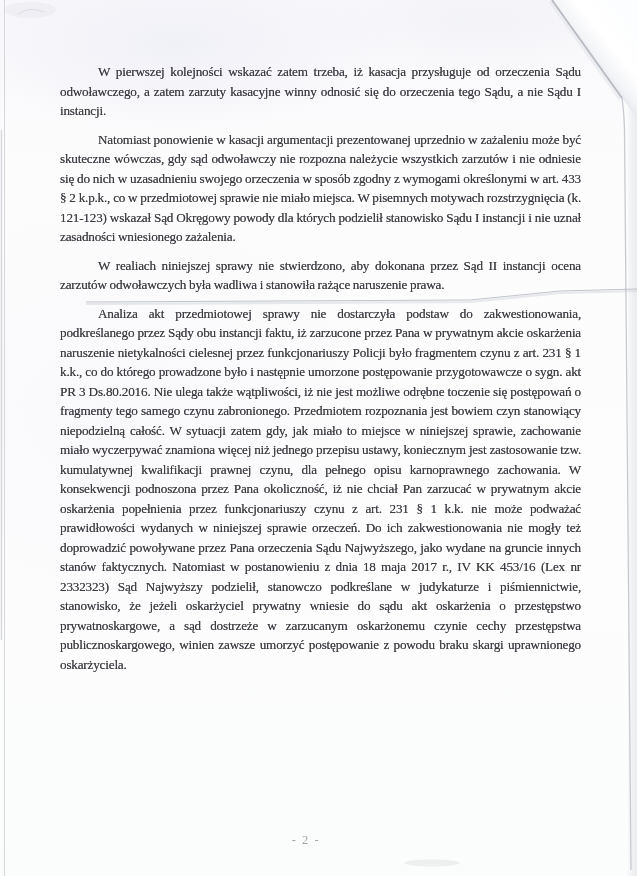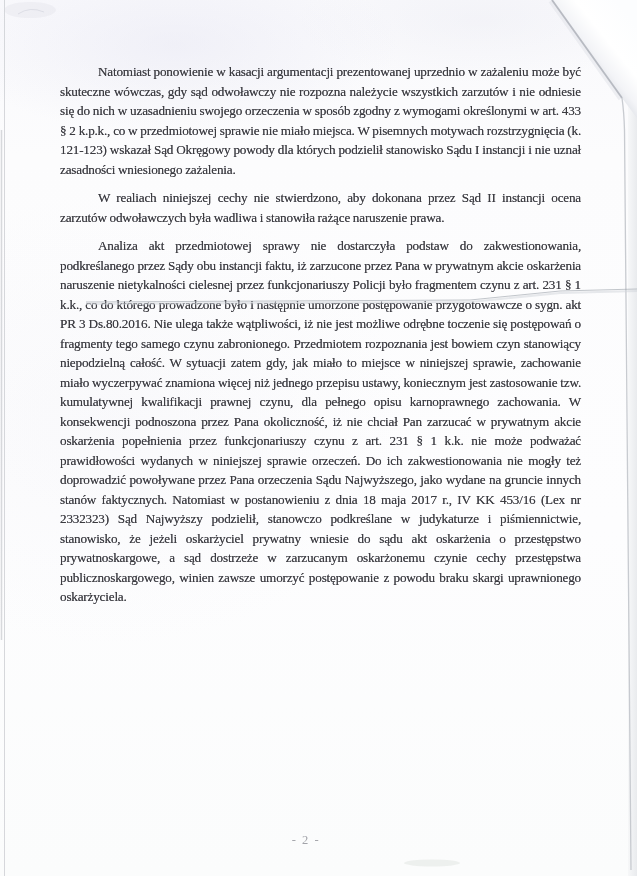--- a/index.html
+++ b/index.html
@@ -43,22 +43,23 @@
     z-index: 3;
     pointer-events: none;
   }
 </style>
 </head>
 <body>
 
 <div class="page">
 
   <div class="text-block">
+    <p>W pierwszej kolejności wskazać zatem trzeba, iż kasacja przysługuje od orzeczenia Sądu odwoławczego, a zatem zarzuty kasacyjne winny odnosić się do orzeczenia tego Sądu, a nie Sądu I instancji.</p>
     <p>Natomiast ponowienie w kasacji argumentacji prezentowanej uprzednio w zażaleniu może być skuteczne wówczas, gdy sąd odwoławczy nie rozpozna należycie wszystkich zarzutów i nie odniesie się do nich w uzasadnieniu swojego orzeczenia w sposób zgodny z wymogami określonymi w art. 433 § 2 k.p.k., co w przedmiotowej sprawie nie miało miejsca. W pisemnych motywach rozstrzygnięcia (k. 121-123) wskazał Sąd Okręgowy powody dla których podzielił stanowisko Sądu I instancji i nie uznał zasadności wniesionego zażalenia.</p>
-    <p>W realiach niniejszej cechy nie stwierdzono, aby dokonana przez Sąd II instancji ocena zarzutów odwoławczych była wadliwa i stanowiła rażące naruszenie prawa.</p>
+    <p>W realiach niniejszej sprawy nie stwierdzono, aby dokonana przez Sąd II instancji ocena zarzutów odwoławczych była wadliwa i stanowiła rażące naruszenie prawa.</p>
     <p>Analiza akt przedmiotowej sprawy nie dostarczyła podstaw do zakwestionowania, podkreślanego przez Sądy obu instancji faktu, iż zarzucone przez Pana w prywatnym akcie oskarżenia naruszenie nietykalności cielesnej przez funkcjonariuszy Policji było fragmentem czynu z art. 231 § 1 k.k., co do którego prowadzone było i następnie umorzone postępowanie przygotowawcze o sygn. akt PR 3 Ds.80.2016. Nie ulega także wątpliwości, iż nie jest możliwe odrębne toczenie się postępowań o fragmenty tego samego czynu zabronionego. Przedmiotem rozpoznania jest bowiem czyn stanowiący niepodzielną całość. W sytuacji zatem gdy, jak miało to miejsce w niniejszej sprawie, zachowanie miało wyczerpywać znamiona więcej niż jednego przepisu ustawy, koniecznym jest zastosowanie tzw. kumulatywnej kwalifikacji prawnej czynu, dla pełnego opisu karnoprawnego zachowania. W konsekwencji podnoszona przez Pana okoliczność, iż nie chciał Pan zarzucać w prywatnym akcie oskarżenia popełnienia przez funkcjonariuszy czynu z art. 231 § 1 k.k. nie może podważać prawidłowości wydanych w niniejszej sprawie orzeczeń. Do ich zakwestionowania nie mogły też doprowadzić powoływane przez Pana orzeczenia Sądu Najwyższego, jako wydane na gruncie innych stanów faktycznych. Natomiast w postanowieniu z dnia 18 maja 2017 r., IV KK 453/16 (Lex nr 2332323) Sąd Najwyższy podzielił, stanowczo podkreślane w judykaturze i piśmiennictwie, stanowisko, że jeżeli oskarżyciel prywatny wniesie do sądu akt oskarżenia o przestępstwo prywatnoskargowe, a sąd dostrzeże w zarzucanym oskarżonemu czynie cechy przestępstwa publicznoskargowego, winien zawsze umorzyć postępowanie z powodu braku skargi uprawnionego oskarżyciela.</p>
   </div>
 
   <div class="page-number">- 2 -</div>
 
   <svg class="artifact-layer" width="637" height="876" viewBox="0 0 637 876" xmlns="http://www.w3.org/2000/svg">
     <defs>
       <linearGradient id="foldGrad" gradientUnits="userSpaceOnUse" x1="570" y1="45" x2="620" y2="5">
         <stop offset="0" stop-color="#dcdfe5"></stop>
         <stop offset="0.22" stop-color="#f3f4f7"></stop>

